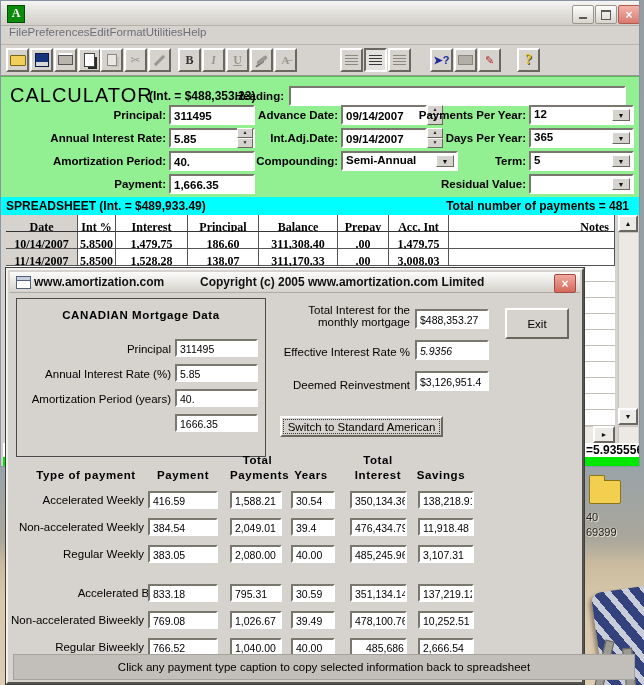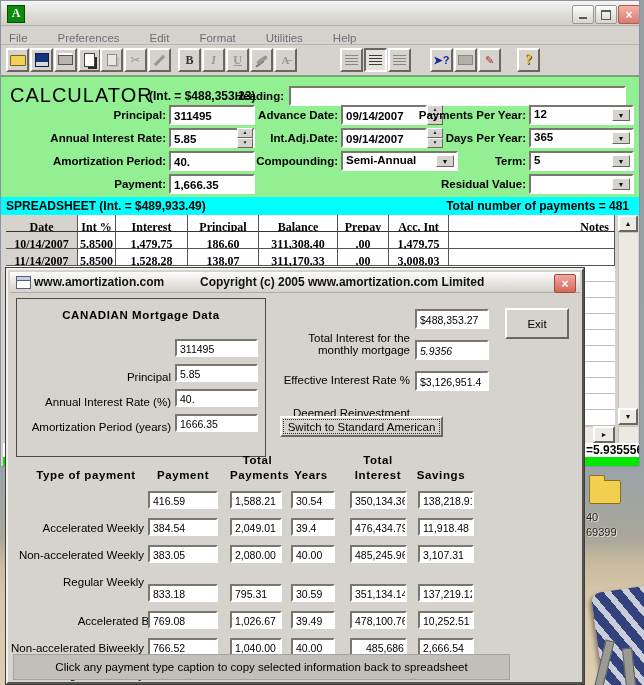--- a/index.html
+++ b/index.html
@@ -32,21 +32,21 @@
   #titlebar{position:absolute;left:0;top:0;right:0;height:24px;
     background:linear-gradient(180deg,#f6f5f3 0%,#e3e1dd 45%,#d2cfc9 100%);border-bottom:1px solid #b4b1ab;}
   #titlebar .ttext{position:absolute;left:26px;top:5px;font:bold 12px "Liberation Sans",sans-serif;color:#807e79;}
   .logo{position:absolute;left:6px;top:4px;width:16px;height:16px;background:#0b8a0b;border:1px solid #064e06;
     color:#fff;font:bold 12px "Liberation Serif",serif;text-align:center;line-height:15px;}
   .capbtn{position:absolute;top:4px;width:20px;height:17px;border-radius:2px;border:1px solid #9a978f;
     background:linear-gradient(180deg,#fdfdfc,#d8d5cf);font:bold 10px "Liberation Sans",sans-serif;
     color:#5c5a55;display:flex;align-items:center;justify-content:center;}
   .capbtn.close{background:linear-gradient(180deg,#f3b3aa,#d97a6f);color:#fff;border-color:#b05a50;font-size:12px;}
   #menubar{position:absolute;left:0;top:25px;right:0;height:18px;background:#d6d3ce;border-bottom:1px solid #b8b5af;
-    display:flex;align-items:flex-end;padding-left:8px;gap:30px;}
+    display:flex;align-items:flex-start;padding-left:8px;gap:0;}
   #menubar span{font:11.5px "Liberation Sans",sans-serif;color:#6e6e78;}
   #toolbar{position:absolute;left:0;top:44px;right:0;height:30px;background:#d6d3ce;border-bottom:1px solid #9a978f;}
   .tbtn{position:absolute;top:3px;width:23px;height:24px;background:#d6d3ce;border:2px solid;
     border-color:#fff #6a675f #6a675f #fff;box-sizing:border-box;display:flex;align-items:center;justify-content:center;}
   .tbtn.pressed{border-color:#6a675f #fff #fff #6a675f;background:#e4e2de;}
   .g{color:#9a978f;}
   .alines{width:13px;height:10px;background:repeating-linear-gradient(180deg,#8a8880 0 1px,transparent 1px 3px);}
   .alines.dark{background:repeating-linear-gradient(180deg,#3a3a3a 0 1px,transparent 1px 3px);}
   
   #calc{position:absolute;left:0;top:75px;right:0;height:121px;background:#92f092;border-top:1px solid #59b659;}
@@ -68,26 +68,26 @@
   #dlg-inner{position:absolute;inset:0;border:2px solid;border-color:#f2f1ee #55534d #55534d #f2f1ee;}
   #dlg-title{position:absolute;left:2px;top:2px;right:2px;height:20px;
     background:linear-gradient(180deg,#fcfcfb,#d5d2cb);border-bottom:1px solid #aeaba4;}
   #dlg-title .t1{position:absolute;left:24px;top:3px;font:bold 12px "Liberation Sans",sans-serif;color:#111;}
   #dlg-title .t2{position:absolute;left:190px;top:3px;font:bold 12px "Liberation Sans",sans-serif;color:#111;}
   .formicon{position:absolute;left:6px;top:4px;width:13px;height:11px;background:#fff;border:1px solid #55617a;}
   .formicon:before{content:"";position:absolute;left:0;top:0;width:100%;height:3px;background:#c8d0e0;border-bottom:1px solid #55617a;}
   #dlg-close{position:absolute;right:4px;top:2px;width:20px;height:17px;border-radius:2px;border:1px solid #a04a42;
     background:linear-gradient(180deg,#f0a9a0,#d4685c);color:#fff;font:bold 12px "Liberation Sans",sans-serif;
     display:flex;align-items:center;justify-content:center;}
-  .dl{position:absolute;font:11.5px "Liberation Sans",sans-serif;color:#000;text-align:right;margin-top:28px;}
+  .dl{position:absolute;font:11.5px "Liberation Sans",sans-serif;color:#000;text-align:right;}
   .dh{position:absolute;font:bold 11.5px "Liberation Sans",sans-serif;letter-spacing:.6px;color:#000;text-align:center;}
   .tb2{position:absolute;background:#fff;border:2px solid;border-color:#7a776f #fff #fff #7a776f;
     font:10.5px "Liberation Sans",sans-serif;padding:1px 0 0 3px;color:#000;box-sizing:border-box;height:18px;}
   #groupbox{position:absolute;left:8px;top:28px;width:248px;height:157px;border:1px solid #4a4a4a;}
-  #dlg-status{position:absolute;left:5px;top:384px;width:497px;height:26px;background:#c2bfba;border:1px solid #a5a29c;
+  #dlg-status{position:absolute;left:5px;top:384px;width:622px;height:26px;background:#c2bfba;border:1px solid #a5a29c;
     font:11.5px "Liberation Sans",sans-serif;color:#000;text-align:center;line-height:25px;box-sizing:border-box;}
   .focusdash{outline:1px dotted #333;outline-offset:-4px;}
 </style>
 </head>
 <body>
 
 <div id="screen">
 
   <div id="desktop">
     <div class="abs" style="left:589px;top:480px;">

